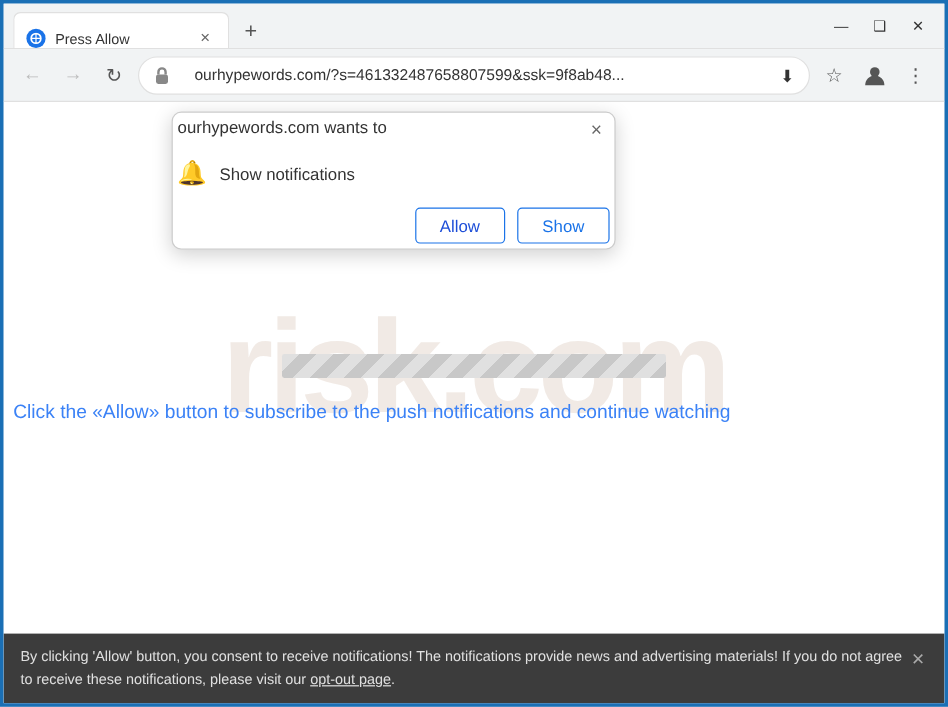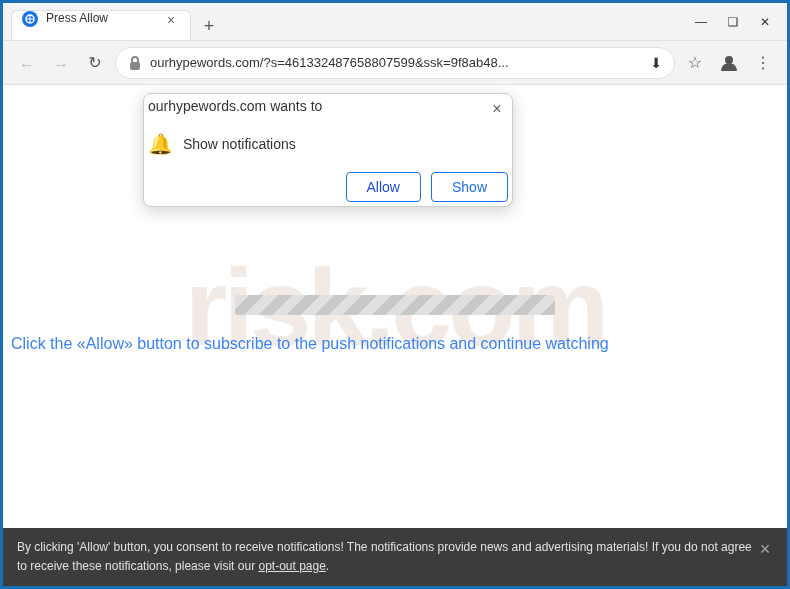--- a/index.html
+++ b/index.html
@@ -31,21 +31,21 @@
       height: 100%;
       flex: 1;
     }
     .tab {
       background: #fff;
       border: 1px solid #e0e0e0;
       border-bottom: none;
       border-radius: 6px 6px 0 0;
       height: 30px;
       display: flex;
-      align-items: flex-start;
+      align-items: flex-end;
       padding: 0 10px;
       gap: 8px;
       font-size: 12px;
       color: #333;
       min-width: 180px;
     }
     .tab-favicon {
       width: 16px;
       height: 16px;
       background: #1a73e8;
@@ -128,21 +128,21 @@
     .nav-btn.disabled { color: #bbb; cursor: default; }
     .address-bar {
       flex: 1;
       background: #fff;
       border: 1px solid #e0e0e0;
       border-radius: 20px;
       height: 32px;
       display: flex;
       align-items: center;
       padding: 0 12px;
-      gap: 8px;
+      gap: 20px;
       font-size: 13px;
       color: #333;
     }
     .address-text {
       flex: 1;
       font-size: 13px;
       color: #333;
       white-space: nowrap;
       overflow: hidden;
     }

